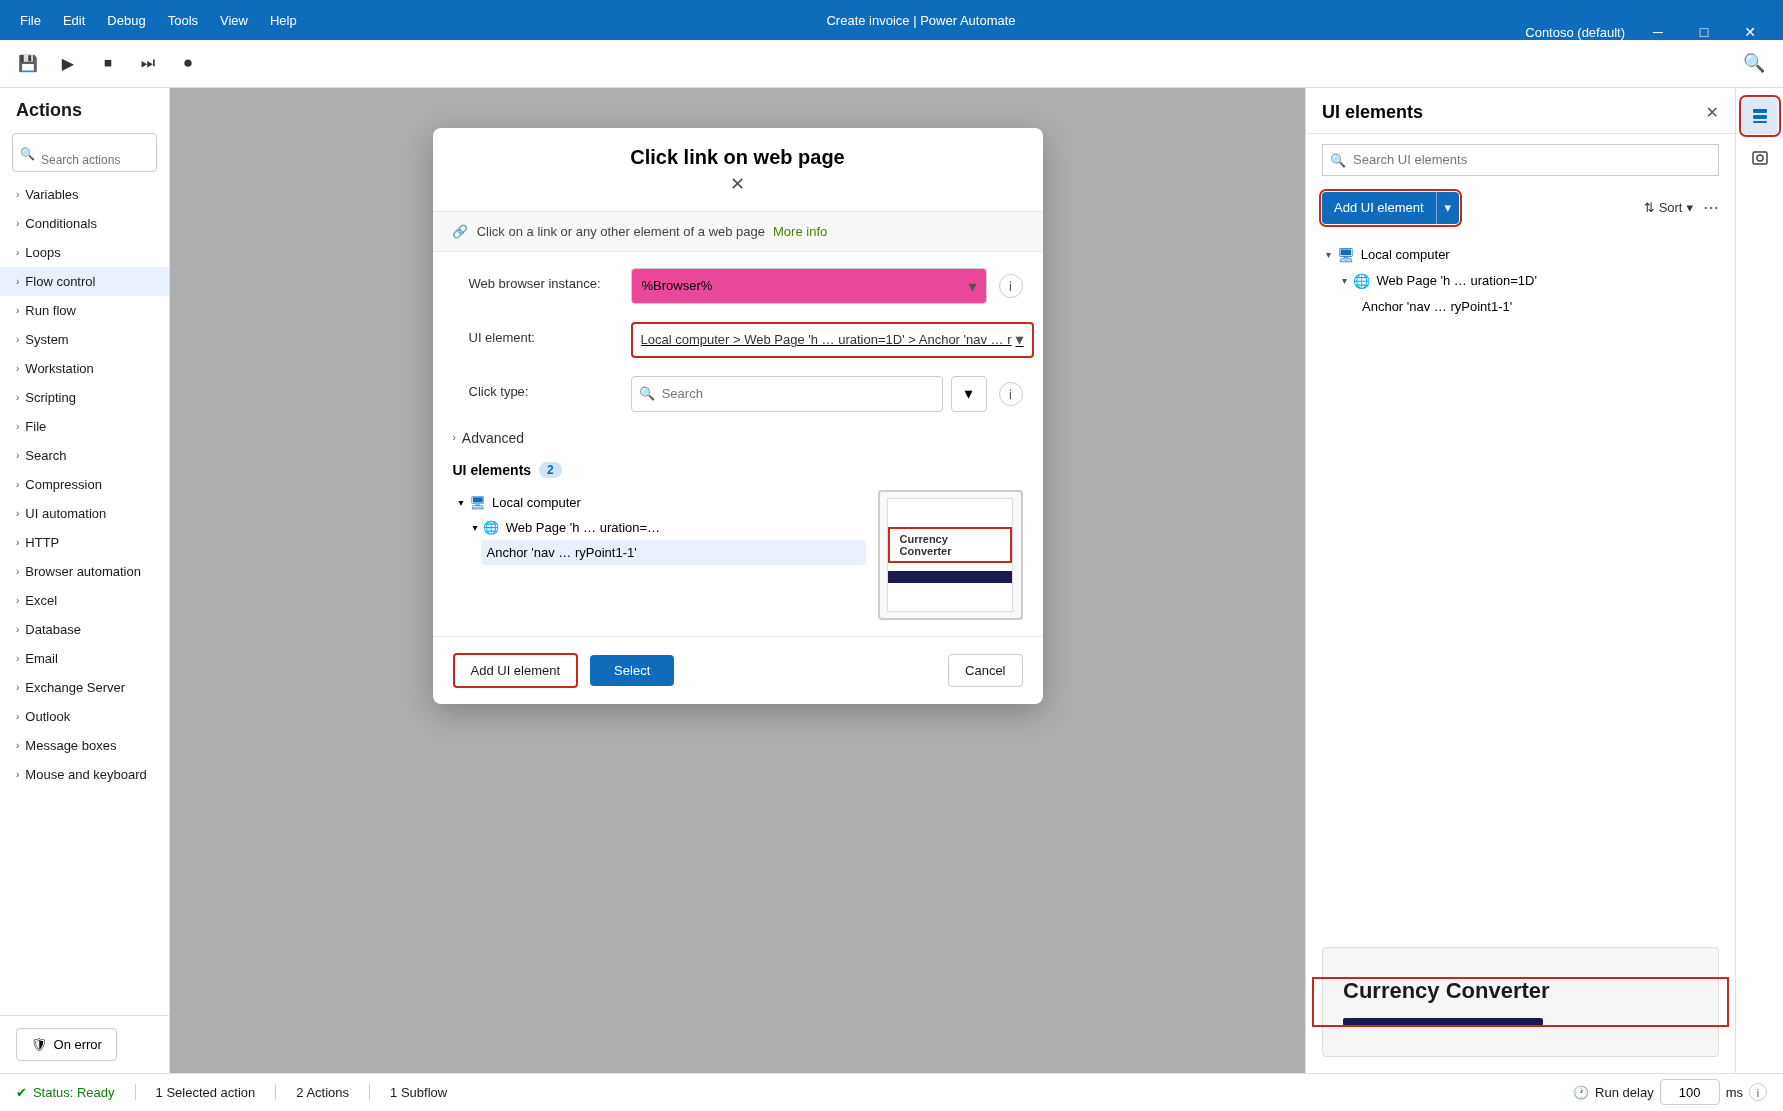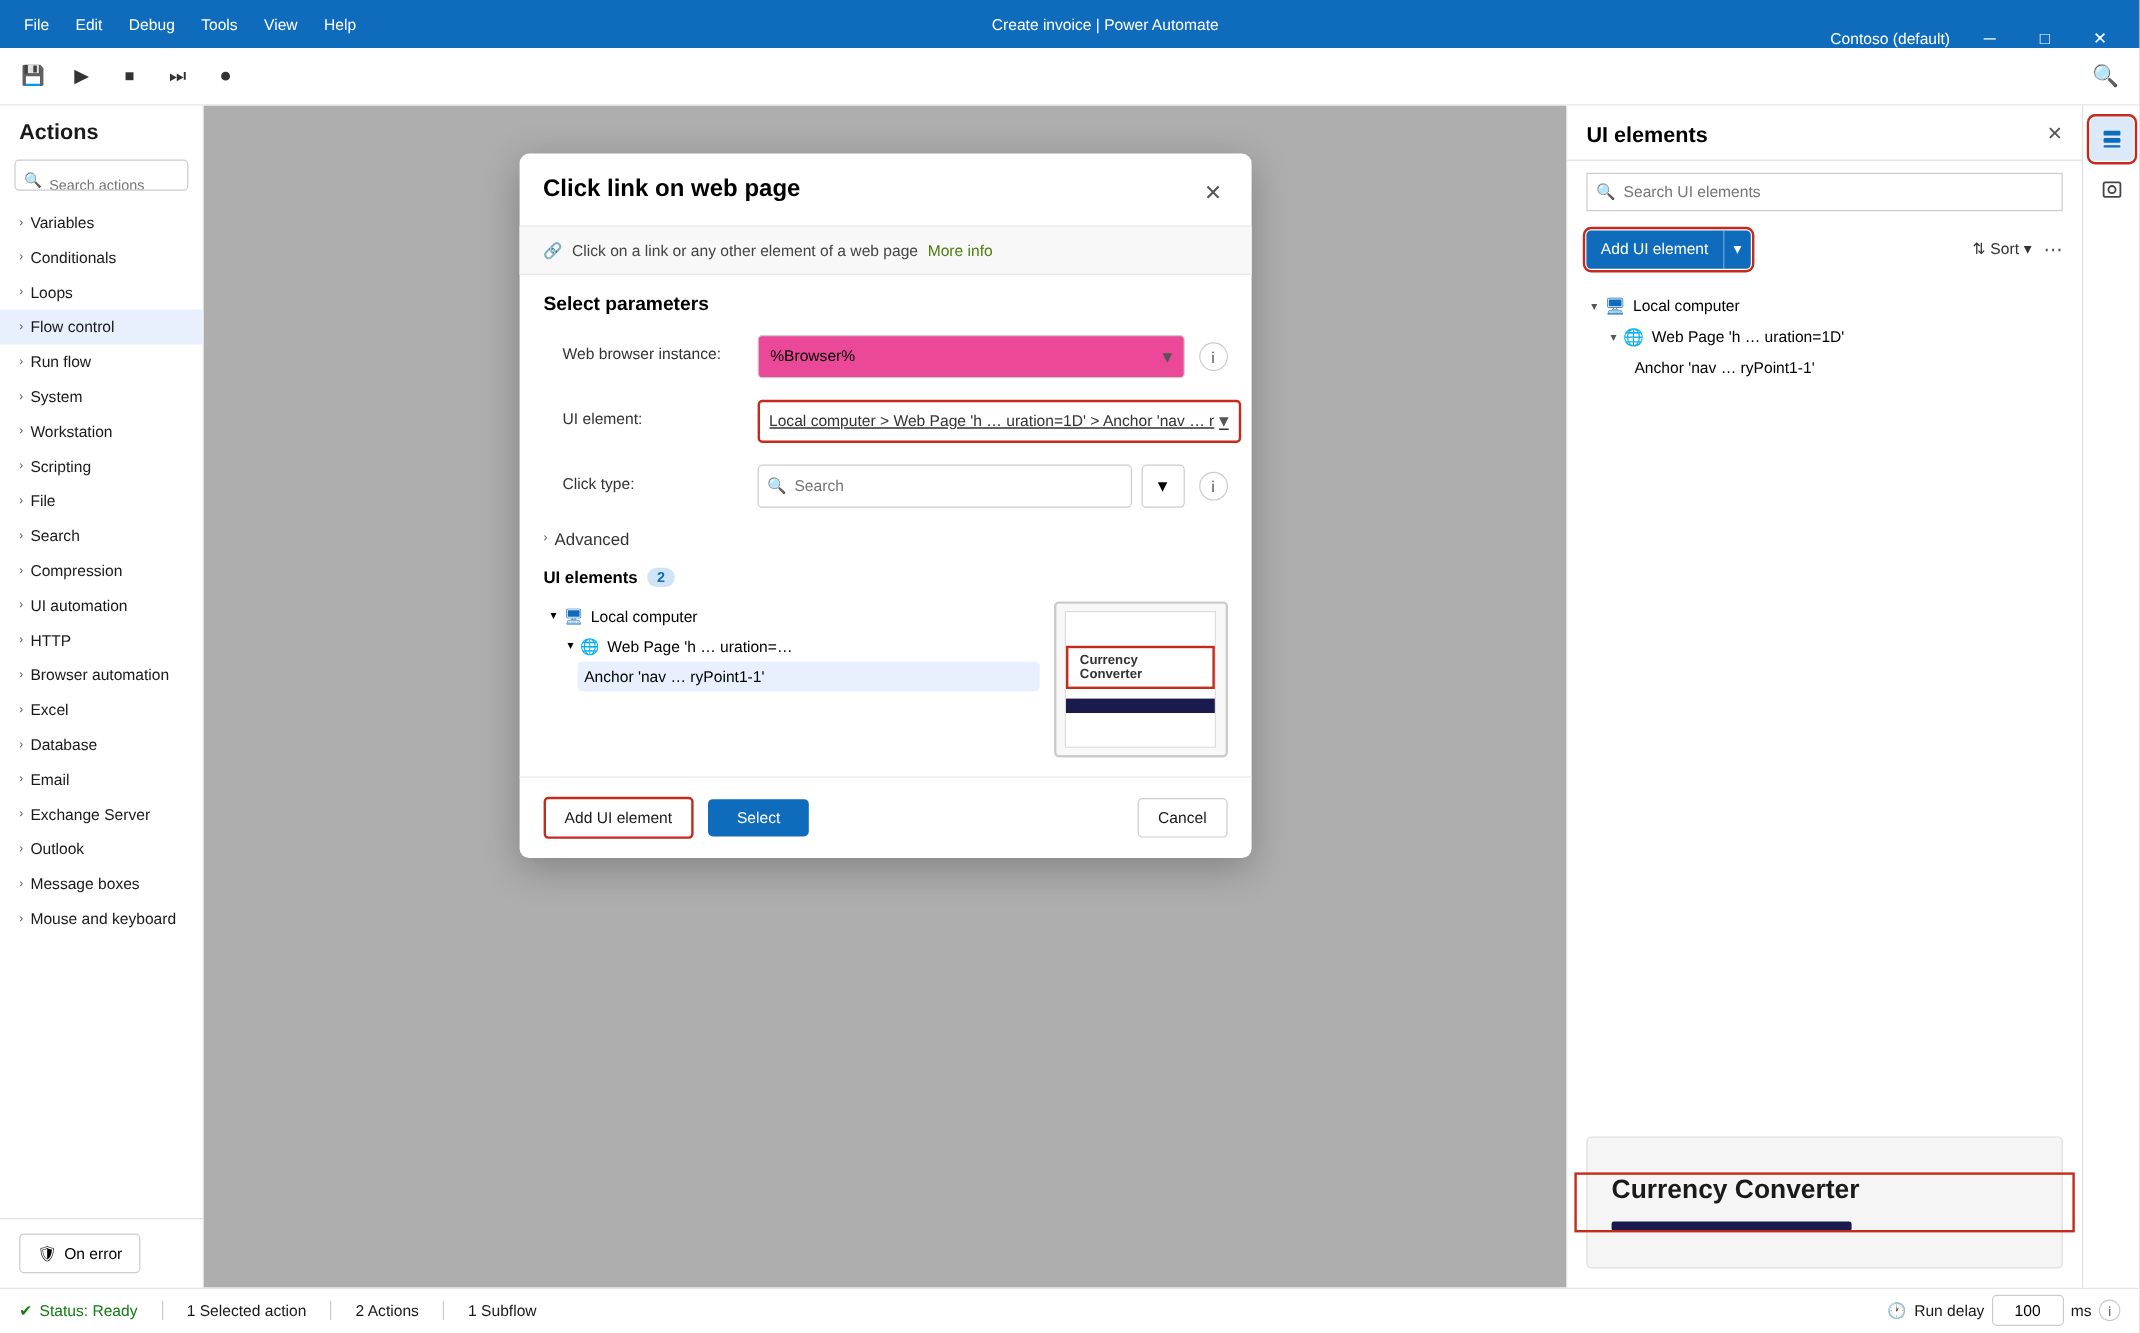--- a/index.html
+++ b/index.html
@@ -72,21 +72,21 @@
       font-size: 18px;
       font-weight: 600;
       color: #1a1a1a;
     }
     .sidebar-search {
       padding: 4px 12px 8px;
       position: relative;
     }
     .sidebar-search input {
       width: 100%;
-      height: 26px;
+      height: 39px;
       border: 1px solid #ccc;
       border-radius: 4px;
       padding: 20px 8px 4px 28px;
       font-size: 12px;
       outline: none;
     }
     .sidebar-search-icon {
       position: absolute;
       left: 20px;
       top: 50%;
@@ -348,23 +348,24 @@
       border-radius: 8px;
       width: 610px;
       max-height: 720px;
       box-shadow: 0 8px 32px rgba(0,0,0,0.25);
       display: flex;
       flex-direction: column;
     }
     .modal-header {
       padding: 18px 20px 12px;
       display: flex;
-      align-items: flex-start;
+      align-items: center;
       justify-content: space-between;
       border-bottom: 1px solid #e8e8e8;
+      flex-direction: column;
     }
     .modal-title {
       font-size: 20px;
       font-weight: 600;
     }
     .modal-close {
       border: none;
       background: transparent;
       font-size: 18px;
       cursor: pointer;
@@ -782,21 +783,20 @@
             <button class="modal-close">✕</button>
           </div>
 
           <div class="modal-subtitle">
             <span>🔗</span>
             <span>Click on a link or any other element of a web page</span>
             <a href="#">More info</a>
           </div>
 
           <div class="modal-content">
-            <div class="modal-section-title">Select parameters</div>
 
             <div class="form-row">
               <label class="form-label">Web browser instance:</label>
               <div class="form-control">
                 <select class="form-select">
                   <option>%Browser%</option>
                 </select>
                 <span class="form-select-arrow">▾</span>
               </div>
               <div class="form-info-icon">ℹ</div>

